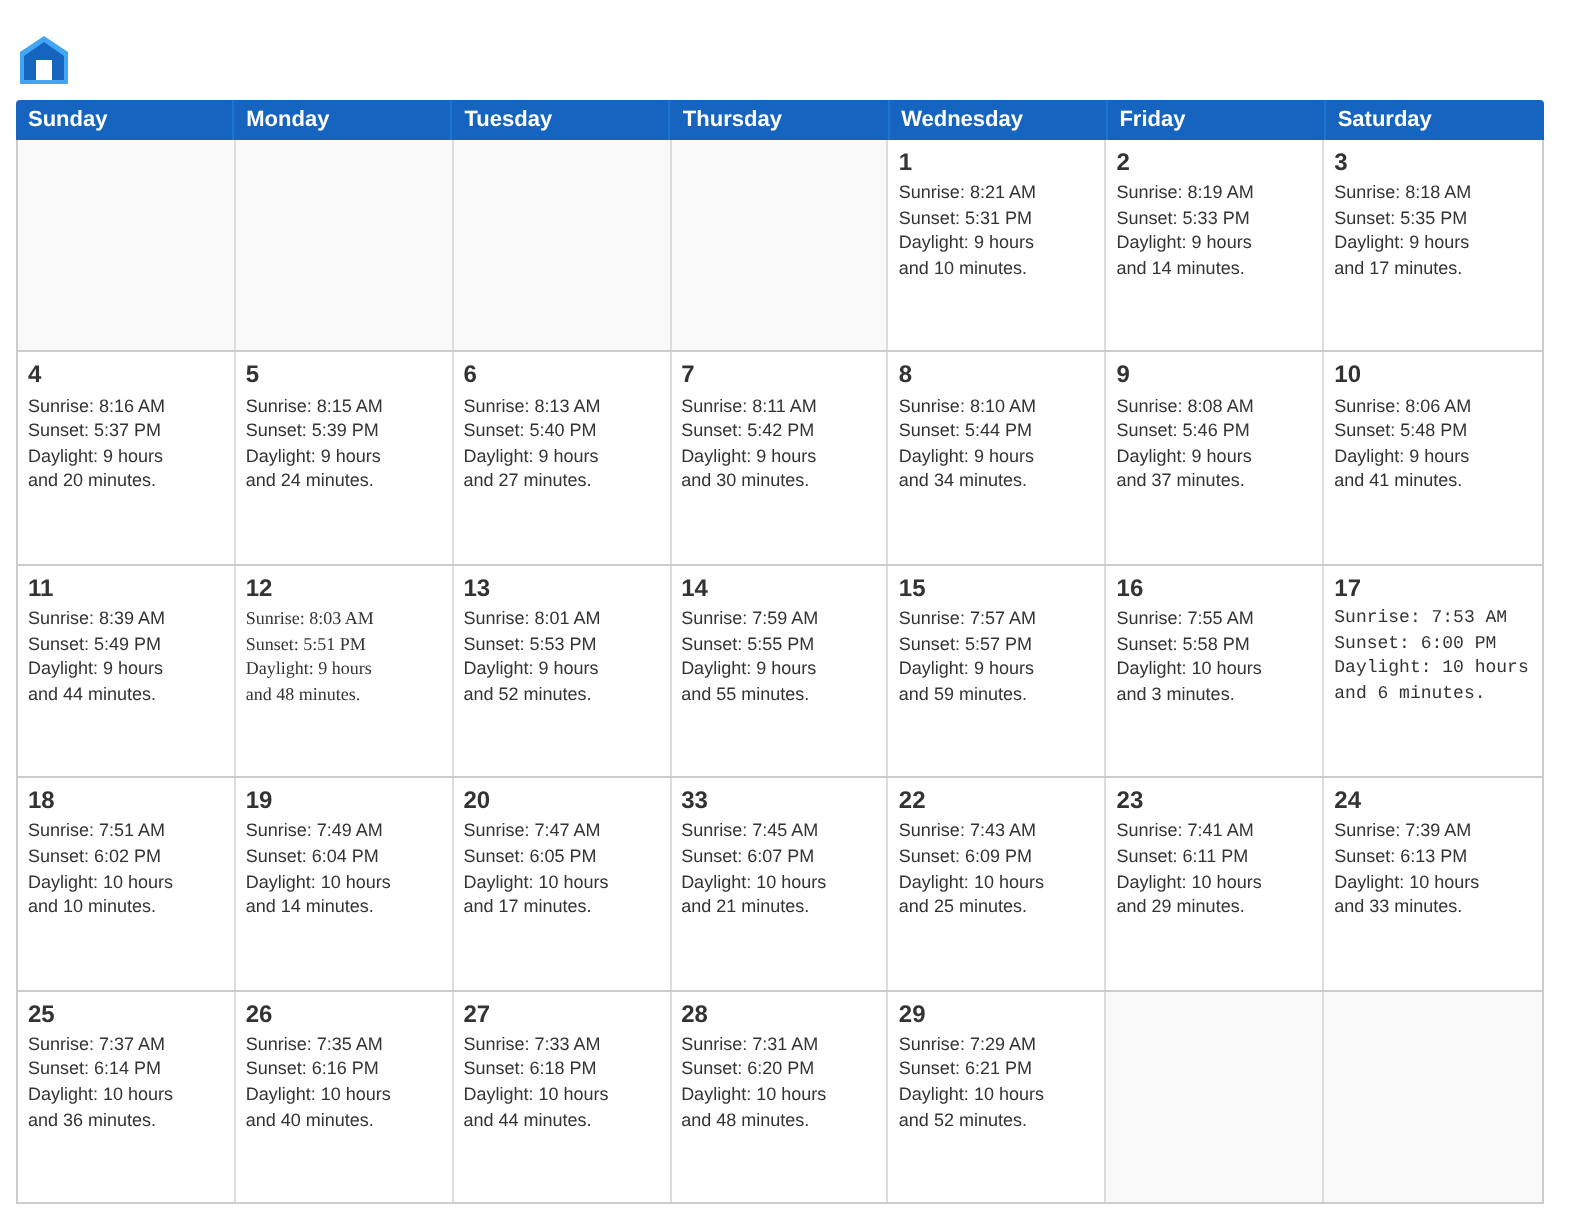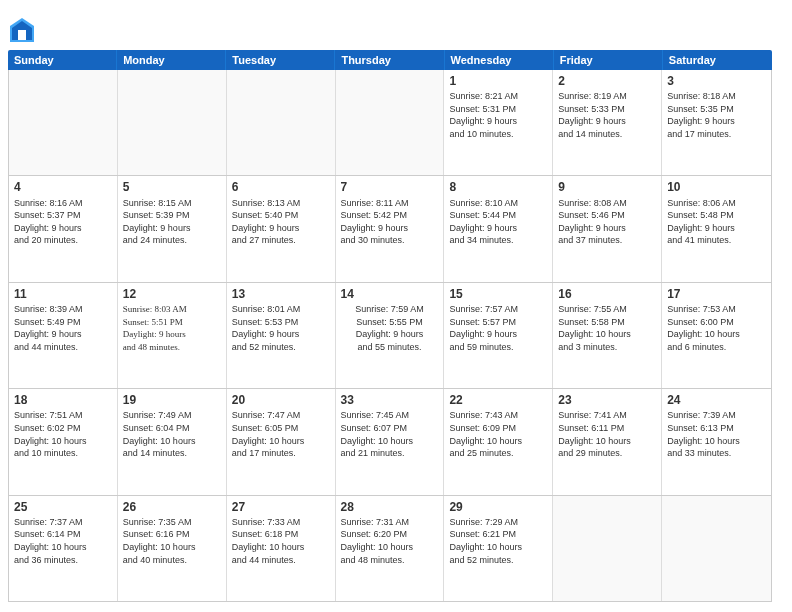--- a/index.html
+++ b/index.html
@@ -238,42 +238,42 @@
           </div>
           <div class="cal-cell">
             <span class="day-number">13</span>
             <div class="cell-text" style="white-space: pre-line;">Sunrise: 8:01 AM
 Sunset: 5:53 PM
 Daylight: 9 hours
 and 52 minutes.</div>
           </div>
           <div class="cal-cell">
             <span class="day-number">14</span>
-            <div class="cell-text" style="white-space: pre-line; text-align: center;">Sunrise: 7:59 AM
+            <div class="cell-text" style="white-space: pre-line;">Sunrise: 7:59 AM
 Sunset: 5:55 PM
 Daylight: 9 hours
 and 55 minutes.</div>
           </div>
           <div class="cal-cell">
             <span class="day-number">15</span>
             <div class="cell-text" style="white-space: pre-line;">Sunrise: 7:57 AM
 Sunset: 5:57 PM
 Daylight: 9 hours
 and 59 minutes.</div>
           </div>
           <div class="cal-cell">
             <span class="day-number">16</span>
             <div class="cell-text" style="white-space: pre-line;">Sunrise: 7:55 AM
 Sunset: 5:58 PM
 Daylight: 10 hours
 and 3 minutes.</div>
           </div>
           <div class="cal-cell">
             <span class="day-number">17</span>
-            <div class="cell-text" style="white-space: pre-line;">Sunrise: 7:53 AM
+            <div class="cell-text" style="white-space: pre-line; font-family: Liberation Mono, monospace;">Sunrise: 7:53 AM
 Sunset: 6:00 PM
 Daylight: 10 hours
 and 6 minutes.</div>
           </div>
         </div>
         <div class="cal-week">
           <div class="cal-cell">
             <span class="day-number">18</span>
             <div class="cell-text" style="white-space: pre-line;">Sunrise: 7:51 AM
 Sunset: 6:02 PM

